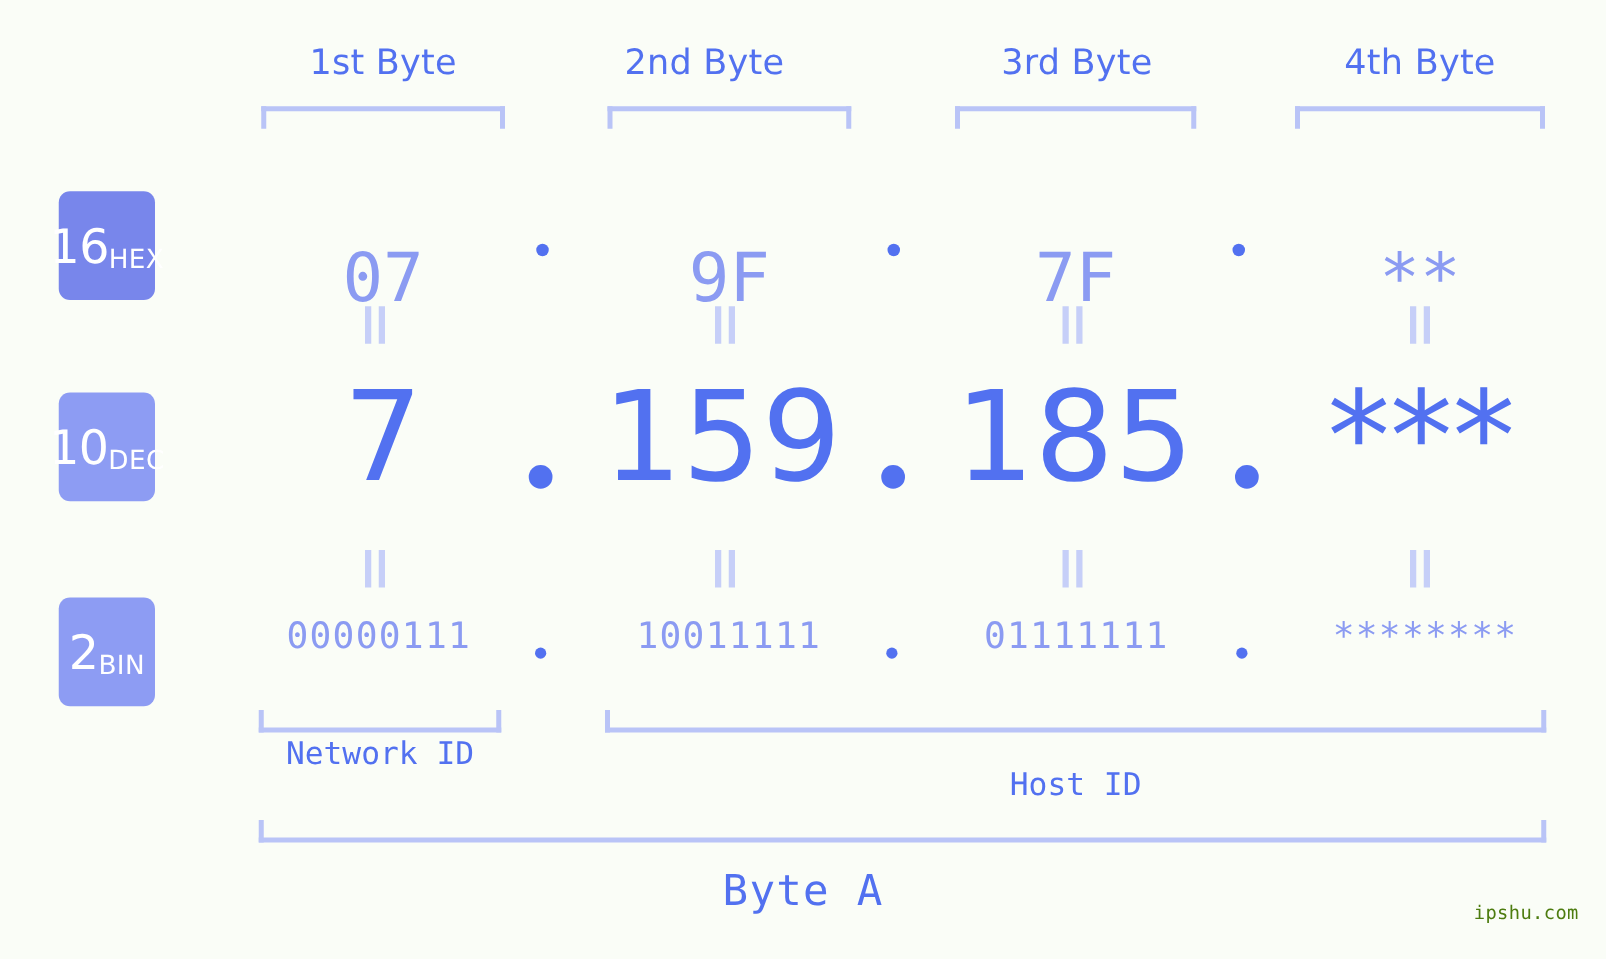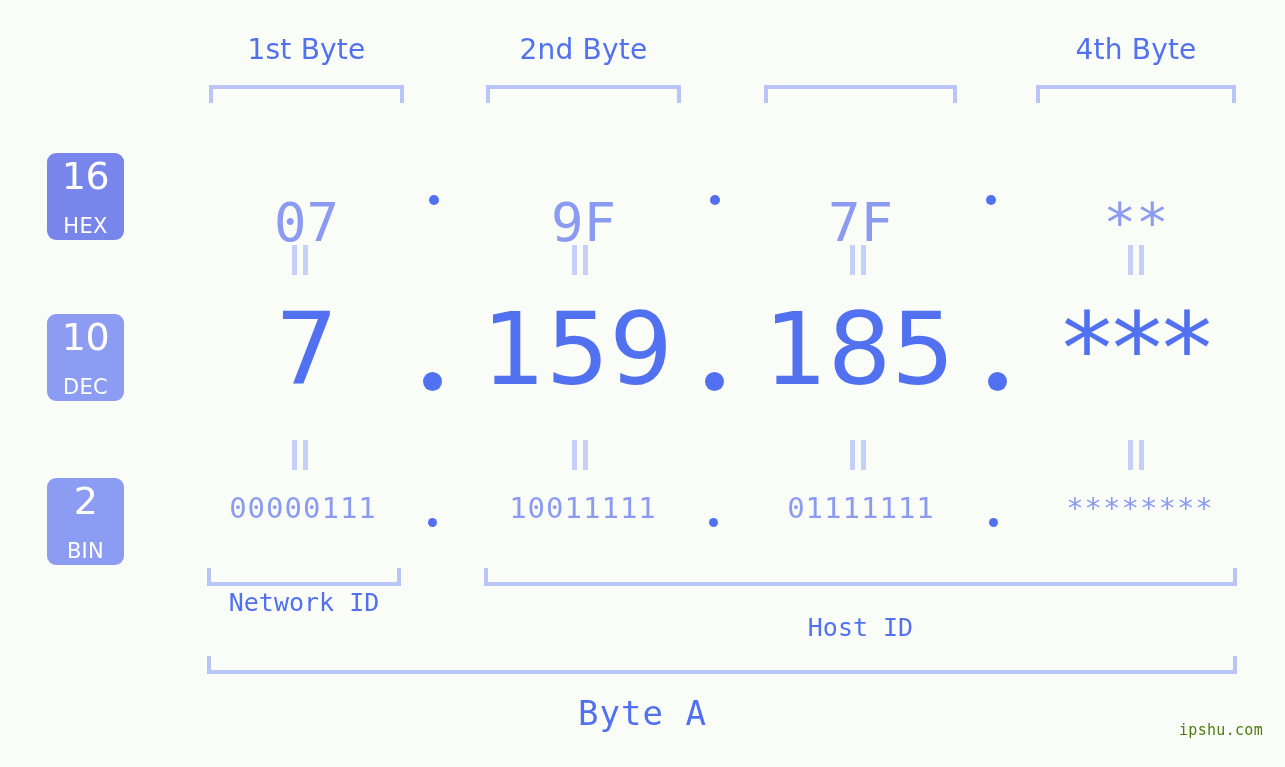--- a/index.html
+++ b/index.html
@@ -54,21 +54,21 @@
 
   
   .badge {
     position: absolute;
     left: 47px;
     width: 77px;
     height: 87px;
     border-radius: 9px;
     color: #ffffff;
     display: flex;
-    flex-direction: column;
+    flex-direction: row;
     align-items: center;
     justify-content: center;
     font-family: "DejaVu Sans", sans-serif;
     line-height: 1;
   }
   .badge .num {
     font-size: 38px;
     font-weight: 400;
     letter-spacing: -0.5px;
   }
@@ -170,21 +170,22 @@
     color: #4d7c0f;
     letter-spacing: 0.3px;
   }
 </style>
 </head>
 <body>
 
 <div class="stage">
 
   <div class="byte-label" style="left:209px;width:195px;">1st Byte</div>
-  <div class="byte-label" style="left:486px;width:195px;">2nd Byte</div>
+  <div class="byte-label" style="left:466px;width:195px;">2nd Byte</div>
+  <div class="byte-label" style="left:764px;width:195px;">3rd Byte</div>
   <div class="byte-label" style="left:1036px;width:200px;">4th Byte</div>
 
   <div class="bracket-top" style="left:209px;width:195px;"></div>
   <div class="bracket-top" style="left:486px;width:195px;"></div>
   <div class="bracket-top" style="left:764px;width:193px;"></div>
   <div class="bracket-top" style="left:1036px;width:200px;"></div>
 
   <div class="badge" id="badge-hex">
     <div class="num">16</div>
     <div class="nm">HEX</div>

